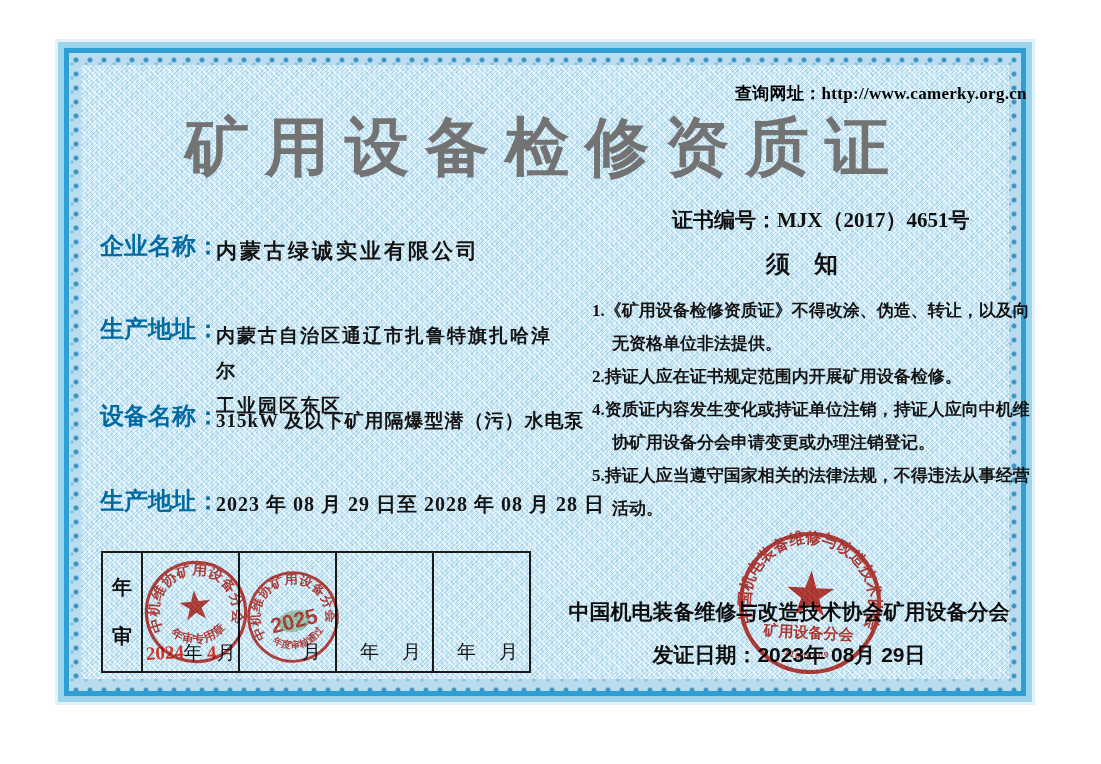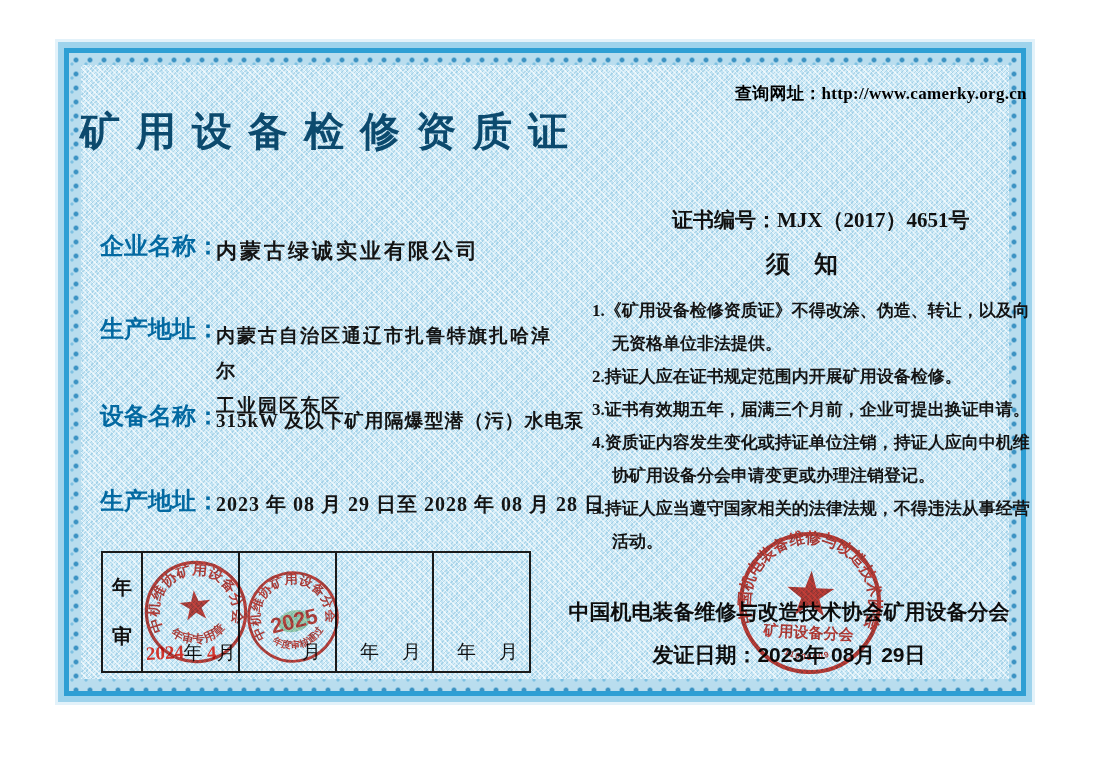--- a/index.html
+++ b/index.html
@@ -21,23 +21,23 @@
           background-image:
             repeating-linear-gradient(45deg, rgba(255,255,255,.65) 0 1px, rgba(255,255,255,0) 1px 4px),
             repeating-linear-gradient(135deg, rgba(110,180,215,.38) 0 1px, rgba(110,180,215,0) 1px 3px),
             repeating-linear-gradient(90deg, rgba(140,200,230,.28) 0 2px, rgba(140,200,230,0) 2px 5px); }
 
   .content { position:absolute; inset:0; }
 
   
   .url-line { position:absolute; left:735px; top:82px; width:305px; font-size:17px; font-weight:bold;
               color:#000000; letter-spacing:.3px; }
-  .title { position:absolute; left:80px; top:104px; width:930px; 
-           font-family:"Liberation Sans", sans-serif; font-weight:900; font-size:40px;
-           letter-spacing:16px; color:#0c4a6e; white-space:nowrap; }
+  .title { position:absolute; left:80px; top:104px; width:930px; text-align:center;
+           font-family:"Liberation Sans", sans-serif; font-weight:900; font-size:64px;
+           letter-spacing:16px; color:#737373; white-space:nowrap; }
   .cert-no { position:absolute; left:672px; top:206px; font-size:21px; font-weight:600; color:#111; }
 
   
   .field-label { position:absolute; left:100px; font-family:"Liberation Sans", sans-serif;
                  font-weight:bold; font-size:24px; color:#0369a1; }
   .field-value { position:absolute; left:216px; font-weight:bold; color:#141414; }
   .v-company   { top:237px; font-size:21px; letter-spacing:3px; }
   .v-address   { top:318px; font-size:19px; letter-spacing:2px; line-height:35px; width:345px; }
   .v-equipment { top:408px; font-size:19px; letter-spacing:1px; }
   .v-validity  { top:491px; font-size:20px; letter-spacing:1px; }
@@ -103,21 +103,20 @@
     <div class="field-label" style="top:400px;">设备名称：</div>
     <div class="field-value v-equipment">315kW 及以下矿用隔爆型潜（污）水电泵</div>
 
     <div class="field-label" style="top:485px;">生产地址：</div>
     <div class="field-value v-validity">2023 年 08 月 29 日至 2028 年 08 月 28 日</div>
 
     <div class="notice-header">须　知</div>
     <div class="notice-list">
       <div class="notice-item">1.《矿用设备检修资质证》不得改涂、伪造、转让，以及向无资格单位非法提供。</div>
       <div class="notice-item">2.持证人应在证书规定范围内开展矿用设备检修。</div>
-      <div class="notice-item">3.证书有效期五年，届满三个月前，企业可提出换证申请。</div>
       <div class="notice-item">4.资质证内容发生变化或持证单位注销，持证人应向中机维协矿用设备分会申请变更或办理注销登记。</div>
       <div class="notice-item">5.持证人应当遵守国家相关的法律法规，不得违法从事经营活动。</div>
     </div>
 
     <div class="issuer-name">中国机电装备维修与改造技术协会矿用设备分会</div>
     <div class="issue-date">
       <span>发证日期：</span>
       <span>2023年  08月  29日</span>
     </div>
 

